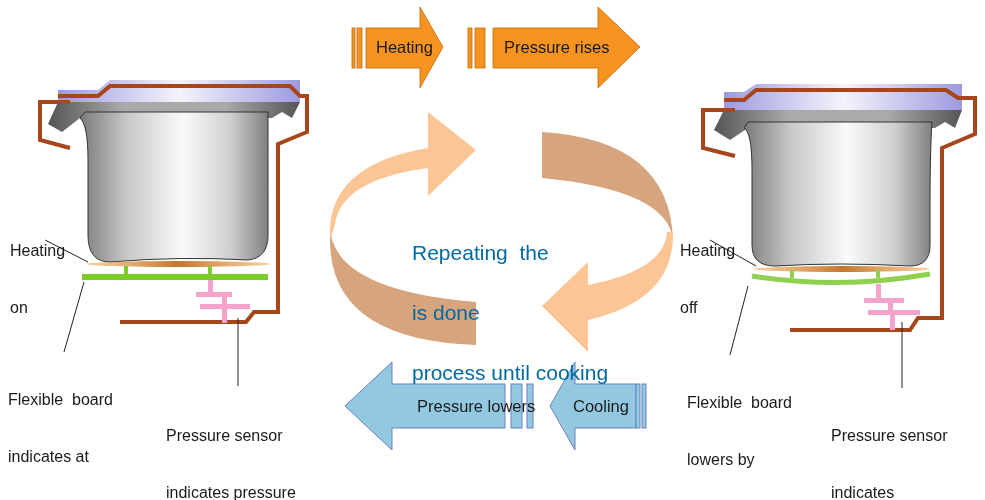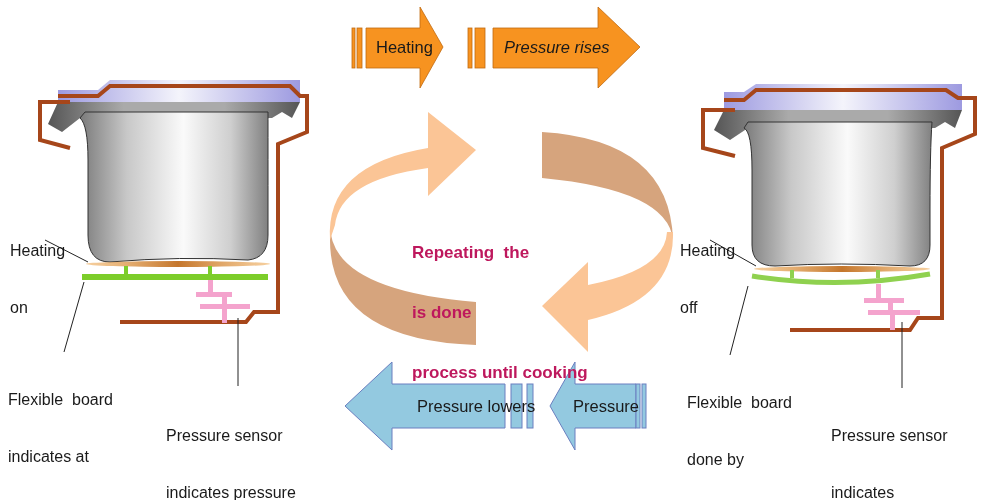--- a/index.html
+++ b/index.html
@@ -1,21 +1,21 @@
 <!DOCTYPE html>
 <html><head>
 <meta charset="utf-8">
 <style>
   html, body { margin: 0; padding: 0; background: #ffffff; }
   body { width: 985px; height: 500px; position: relative; overflow: hidden;
          font-family: "Liberation Sans", sans-serif; }
   #stage { position: absolute; left: 0; top: 0; width: 985px; height: 500px; }
   .lbl { position: absolute; font-family: "Liberation Sans", sans-serif; font-size: 16px;
          line-height: 19px; color: #1a1a1a; white-space: pre; }
-  .center-text { color: #be185d; font-size: 17px; line-height: 20px; font-weight: bold; }
+  .center-text { color: #0369a1; font-size: 21px; line-height: 20px; }
   .arrow-text { position: absolute; font-size: 16.5px; color: #1a1a1a; white-space: pre; }
 </style>
 </head>
 <body>
 
 <svg id="stage" width="985" height="500" viewBox="0 0 985 500">
   <defs>
     <linearGradient id="potGrad" x1="0" x2="1" y1="0" y2="0">
       <stop offset="0" stop-color="#7a7a7a"></stop>
       <stop offset="0.25" stop-color="#c8c8c8"></stop>
@@ -109,23 +109,23 @@
     <rect x="527" y="384" width="6" height="44" fill="#93c9e0" stroke="#6a7fc0" stroke-width="1"></rect>
   </g>
   <g>
     <path d="M550,406 L575,362 L575,384 L636,384 L636,428 L575,428 L575,450 Z" fill="#93c9e0" stroke="#6a7fc0" stroke-width="1"></path>
     <rect x="636" y="384" width="4" height="44" fill="#93c9e0" stroke="#6a7fc0" stroke-width="1"></rect>
     <rect x="642" y="384" width="4" height="44" fill="#93c9e0" stroke="#6a7fc0" stroke-width="1"></rect>
   </g>
 </svg>
 
 <span class="arrow-text" style="left:376px;top:38px;">Heating</span>
-<span class="arrow-text" style="left:504px;top:38px;font-style:italic;">Pressure rises</span>
+<span class="arrow-text" style="left:504px;top:38px;">Pressure rises</span>
 <span class="arrow-text" style="left:378px;top:397px;margin-left:39px;">Pressure lowers</span>
-<span class="arrow-text" style="left:573px;top:397px;">Pressure</span>
+<span class="arrow-text" style="left:573px;top:397px;">Cooling</span>
 
 <div class="lbl center-text" style="left:412px;top:203px;">
   <div>Repeating  the</div>
   <div>is done</div>
   <div>process until cooking</div>
 </div>
 
 <div class="lbl" style="left:10px;top:203px;">
   <div>Heating</div>
   <div>on</div>
@@ -141,21 +141,21 @@
   
   
 </div>
 
 <div class="lbl" style="left:680px;top:203px;">
   <div>Heating</div>
   <div>off</div>
 </div>
 <div class="lbl" style="left:687px;top:355px;">
   <div>Flexible  board</div>
-  <div>done by</div>
+  <div>lowers by</div>
   
 </div>
 <div class="lbl" style="left:831px;top:388px;">
   <div>Pressure sensor</div>
   <div>indicates</div>
   
   
 </div>
 
 </body></html>

